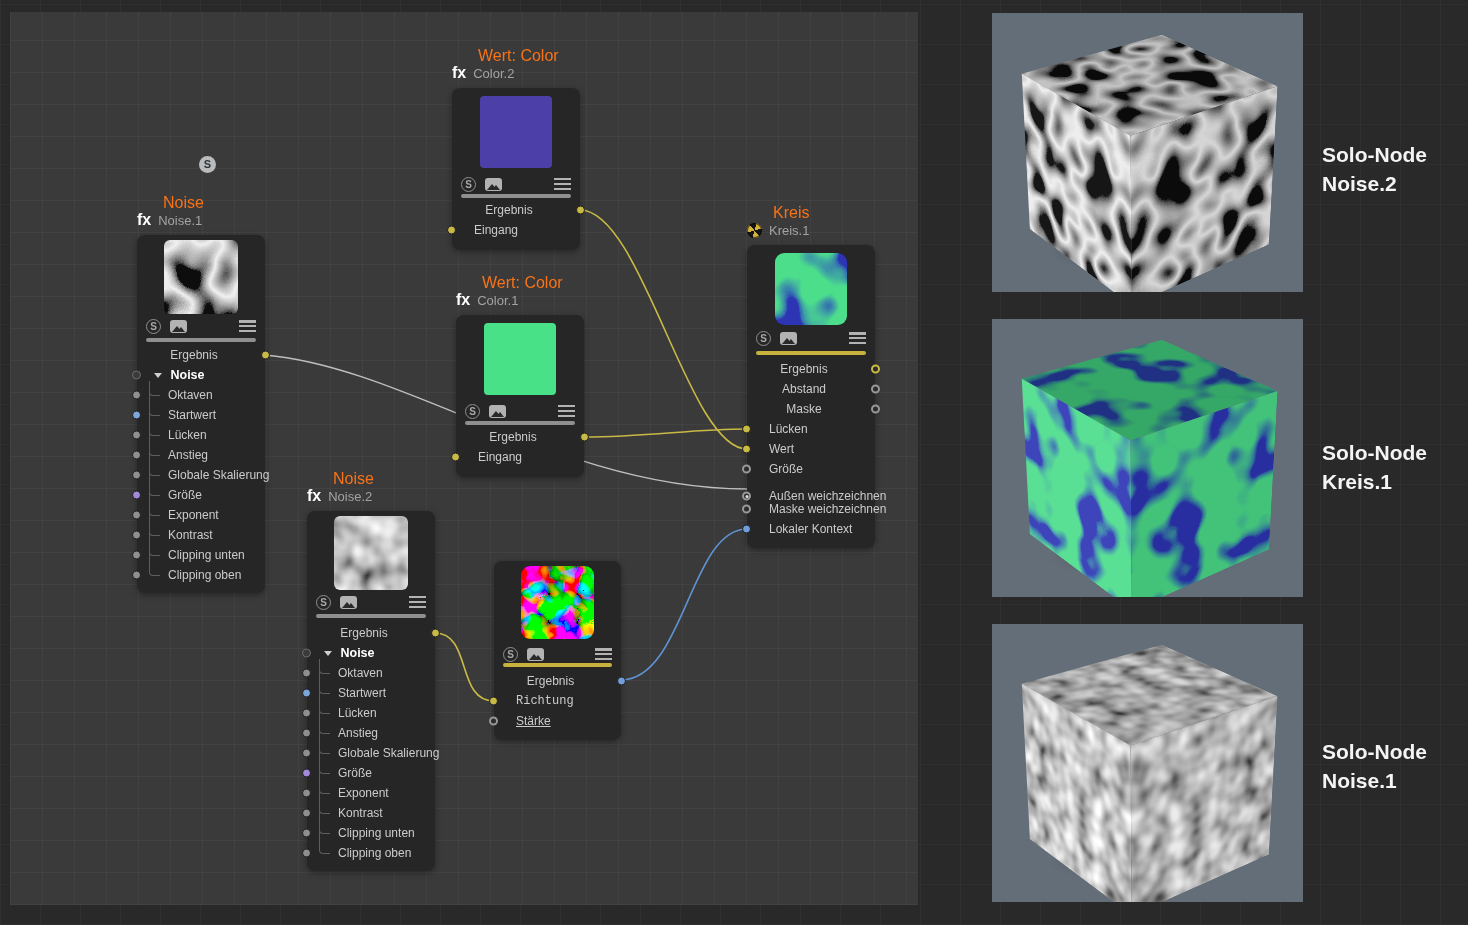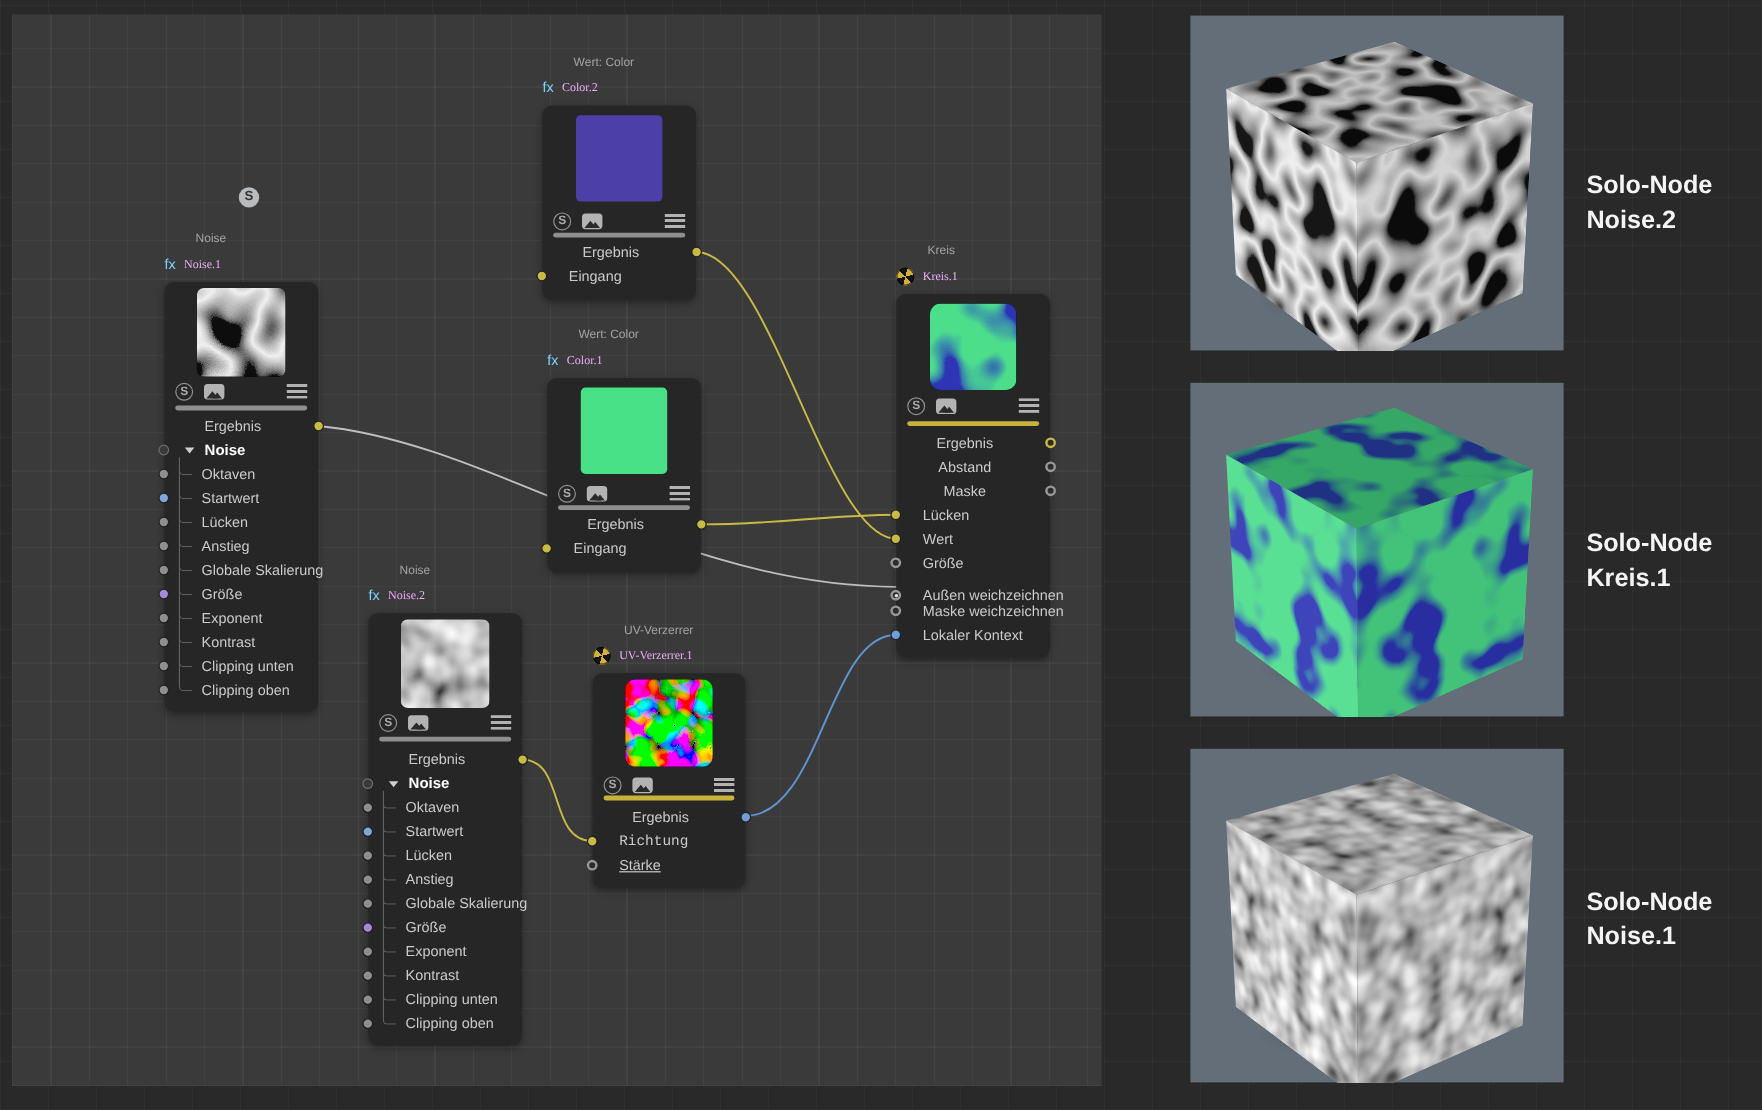--- a/index.html
+++ b/index.html
@@ -21,27 +21,27 @@
       repeating-linear-gradient(90deg, rgba(255,255,255,0.040) 0 1px, transparent 1px 32px);
   }
   .wires{position:absolute;left:0;top:0;width:1468px;height:925px;z-index:2;pointer-events:none;}
   
   .node{position:absolute;z-index:3;}
   .node-body{
     position:absolute;left:0;top:0;right:0;bottom:0;
     background:#262627;border-radius:8px;box-shadow:0 2px 6px rgba(0,0,0,0.35);
   }
   .node-head{position:absolute;left:0;top:-41px;height:40px;width:200px;}
-  .type-label{position:absolute;left:26px;top:0;font-size:10px;color:#a3a3a3;}
+  .type-label{position:absolute;left:26px;top:0;font-size:16px;color:#f97316;}
   .title-row{position:absolute;left:0;top:16px;height:20px;display:flex;align-items:center;}
-  .fx-icon{font-size:12px;font-weight:normal;color:#7dd3fc;margin-right:7px;letter-spacing:0;}
+  .fx-icon{font-size:16px;font-weight:bold;color:#ffffff;margin-right:7px;letter-spacing:0;}
   .shader-icon{width:15px;height:15px;border-radius:50%;margin-right:7px;
     background:conic-gradient(from 15deg,#d4b13a 0 60deg,#151515 60deg 120deg,#d4b13a 120deg 180deg,#151515 180deg 240deg,#d4b13a 240deg 300deg,#151515 300deg 360deg);
     box-shadow:inset 0 0 0 1px rgba(0,0,0,0.6);}
-  .node-title{font-size:10px;color:#f0abfc;white-space:nowrap;font-family:Liberation Serif, serif;}
+  .node-title{font-size:13px;color:#a3a3a3;white-space:nowrap;}
   .preview{position:absolute;overflow:hidden;border-radius:6px;background:#000;}
   .preview svg{display:block;}
   .swatch{position:absolute;border-radius:4px;}
   .toolbar{position:absolute;left:9px;right:9px;display:flex;align-items:center;height:16px;}
   .s-icon{width:15px;height:15px;border-radius:50%;border:1.5px solid #909090;color:#a8a8a8;
     font-size:10px;font-weight:bold;line-height:14px;text-align:center;box-sizing:border-box;}
   .img-icon{width:17px;height:13px;background:#b3b3b3;border-radius:3px;margin-left:9px;position:relative;overflow:hidden;}
   .img-icon::after{content:"";position:absolute;left:2px;bottom:1px;width:0;height:0;
     border-left:5px solid transparent;border-right:5px solid transparent;border-bottom:6px solid #2a2a2a;}
   .img-icon::before{content:"";position:absolute;right:2px;bottom:1px;width:0;height:0;
@@ -361,27 +361,20 @@
     <div class="row port" style="top:233px;"><span class="dot l f-gray"></span><span class="twig"></span><span>Globale Skalierung</span></div>
     <div class="row port" style="top:253px;"><span class="dot l f-purple"></span><span class="twig"></span><span>Größe</span></div>
     <div class="row port" style="top:273px;"><span class="dot l f-gray"></span><span class="twig"></span><span>Exponent</span></div>
     <div class="row port" style="top:293px;"><span class="dot l f-gray"></span><span class="twig"></span><span>Kontrast</span></div>
     <div class="row port" style="top:313px;"><span class="dot l f-gray"></span><span class="twig"></span><span>Clipping unten</span></div>
     <div class="row port" style="top:333px;"><span class="dot l f-gray"></span><span class="twig"></span><span>Clipping oben</span></div>
   </div>
 </div>
 
 <div class="node" style="left:494px;top:561px;width:127px;height:179px;">
-  <div class="node-head">
-    <div class="type-label">UV-Verzerrer</div>
-    <div class="title-row">
-      <span class="shader-icon"></span>
-      <span class="node-title">UV-Verzerrer.1</span>
-    </div>
-  </div>
   <div class="node-body">
     <div class="preview" style="left:27px;top:5px;width:73px;height:73px;border-radius:9px;">
       <svg width="73" height="73">
           <rect width="73" height="73" filter="url(#f-uv)"></rect>
         </svg>
     </div>
     <div class="toolbar" style="top:85px;">
       <span class="s-icon">S</span>
       <span class="img-icon"></span>
       <span class="spacer"></span>

